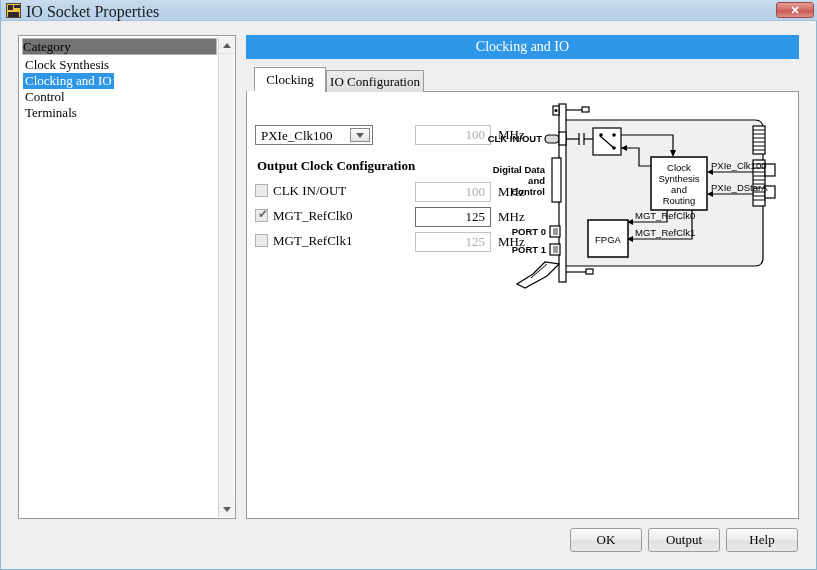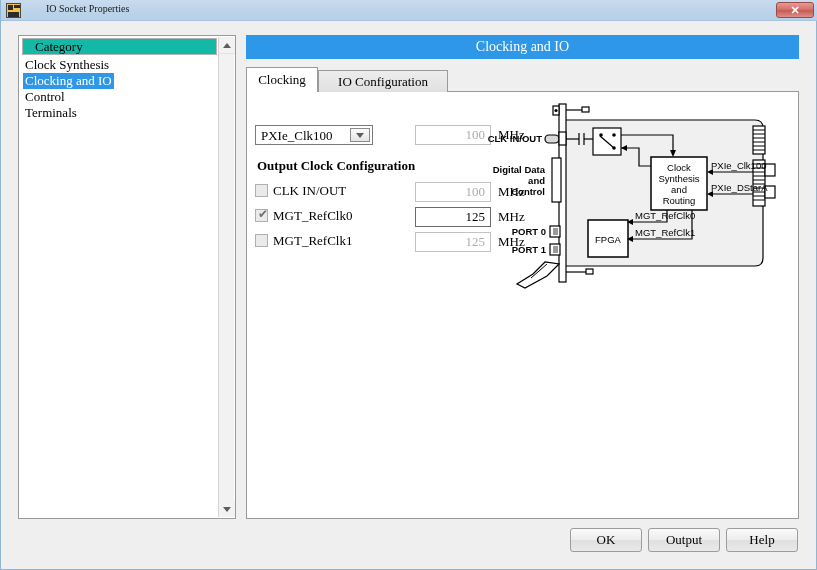--- a/index.html
+++ b/index.html
@@ -22,45 +22,45 @@
   #title-icon{
     position:absolute;left:5px;top:3px;width:15px;height:15px;
     background:#f5c242;border:1px solid #4a4a3a;box-sizing:border-box;
     overflow:hidden;
   }
   #title-icon .blk{position:absolute;background:#2b2b2b;}
   #title-icon .b1{left:1px;top:1px;width:5px;height:5px;}
   #title-icon .b2{left:7px;top:1px;width:6px;height:3px;}
   #title-icon .b3{left:1px;top:8px;width:11px;height:5px;}
   #title-text{
-    position:absolute;left:25px;top:3px;font-size:10px;color:#1b1b1b;
-    font-family:"Liberation Serif", serif;white-space:nowrap;margin-left:20px;
+    position:absolute;left:25px;top:3px;font-size:16px;color:#1b1b1b;
+    font-family:"Liberation Serif", serif;white-space:nowrap;
   }
   #close-btn{
     position:absolute;right:4px;top:2px;width:38px;height:16px;
     background:linear-gradient(to bottom,#e59a96 0%,#d4726c 45%,#c85a54 55%,#dd8f89 100%);
     border:1px solid #9c4a44;border-radius:3px;box-sizing:border-box;
     cursor:pointer;
   }
   #close-btn .x{
     position:absolute;left:0;top:0;width:100%;height:100%;
     color:#fff;font-size:11px;font-weight:bold;
     display:flex;align-items:center;justify-content:center;
     font-family:"Liberation Serif", serif;
   }
   
   #cat-panel{
     position:absolute;left:17px;top:35px;width:218px;height:484px;
     background:#fff;border:1px solid #9a9a9a;box-sizing:border-box;
   }
   #cat-header{
     position:absolute;left:3px;top:2px;width:195px;height:17px;
-    border:1px solid #b4b4b4;box-sizing:border-box;background:#14b8a6;
+    border:1px solid #b4b4b4;box-sizing:border-box;background:#737373;
     font-family:"Liberation Serif", serif;font-size:13px;
-    padding-left:12px;line-height:16px;color:#000;
+    padding-left:0;line-height:16px;color:#000;
   }
   #cat-items{position:absolute;left:4px;top:21px;width:196px;}
   .cat-item{
     height:16px;line-height:16px;padding-left:2px;
     font-family:"Liberation Serif", serif;font-size:13px;
     color:#000;white-space:nowrap;cursor:default;
     display:inline-block;
   }
   .cat-row{height:16px;}
   .cat-item.sel{background:#2e97e8;color:#fff;padding-right:2px;}
@@ -82,32 +82,32 @@
   #main-panel{
     position:absolute;left:245px;top:35px;width:555px;height:484px;
     background:#efefef;
   }
   #main-header{
     position:absolute;left:0;top:0;width:553px;height:24px;
     background:#2e97e8;color:#fff;
     display:flex;align-items:center;justify-content:center;
     font-family:"Liberation Serif", serif;font-size:14px;
   }
-  #tabstrip{position:absolute;left:0;top:32px;height:25px;width:553px;}
+  #tabstrip{position:absolute;left:8px;top:32px;height:25px;width:553px;}
   .tab{
     position:absolute;top:0;height:25px;box-sizing:border-box;
     font-family:"Liberation Serif", serif;font-size:13px;
     display:flex;align-items:center;justify-content:center;cursor:pointer;
   }
   .tab.active{
     left:0;width:72px;background:#fff;
     border:1px solid #9a9a9a;border-bottom:none;z-index:3;
   }
   .tab.inactive{
-    left:72px;width:130px;top:3px;height:22px;
+    left:72px;width:98px;top:3px;height:22px;
     background:linear-gradient(to bottom,#ededed,#e0e0e0);
     border:1px solid #9a9a9a;border-bottom:none;z-index:2;
   }
   #tabbody{
     position:absolute;left:0;top:56px;width:553px;height:428px;
     background:#fff;border:1px solid #9a9a9a;box-sizing:border-box;z-index:1;
   }
   #tabbody-mask{
     position:absolute;left:1px;top:56px;width:70px;height:2px;background:#fff;z-index:4;
   }

